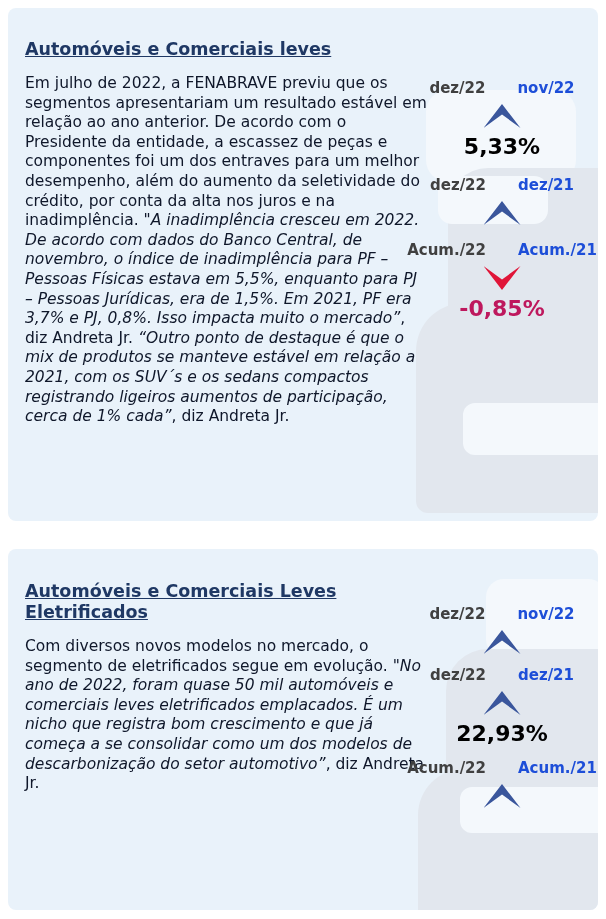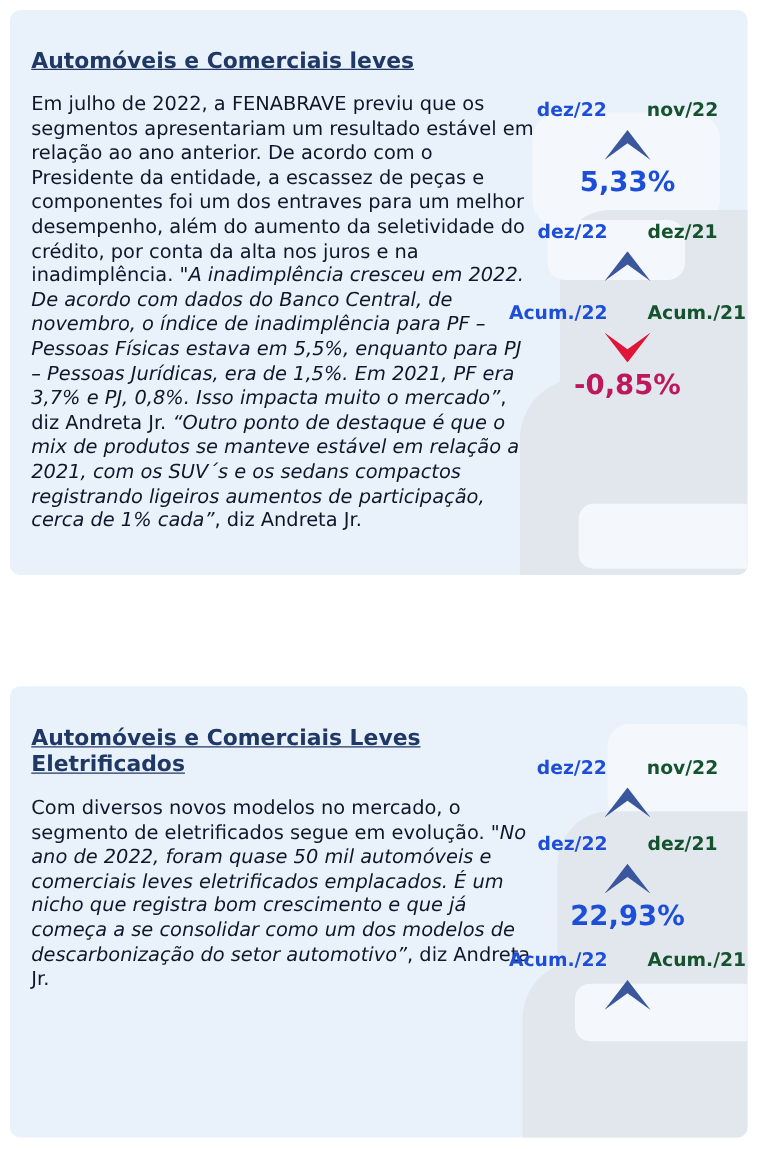--- a/index.html
+++ b/index.html
@@ -2,21 +2,21 @@
 <html><head>
 <meta charset="utf-8">
 <style>
   * { margin:0; padding:0; box-sizing:border-box; }
   html,body { width:606px; height:919px; background:#ffffff;
               font-family:"DejaVu Sans","Liberation Sans",sans-serif; }
   .page { position:relative; width:606px; height:919px; overflow:hidden; background:#ffffff; }
 
   .panel { position:absolute; left:8px; width:590px; background:#e9f2fa;
            border-radius:8px; overflow:hidden; }
-  .panel.first  { top:8px;   height:452px; }
+  .panel.first  { top:8px;   height:513px; }
   .panel.second { top:549px; height:361px; }
 
   
   .wm { position:absolute; pointer-events:none; }
   .wm.gray  { background:#e2e7ee; }
   .wm.light { background:#f4f8fc; }
 
   .text-col { position:absolute; left:17px; top:31px; width:404px; }
   h2.title { font-size:17.5px; line-height:21px; font-weight:bold; color:#1f3864;
              text-decoration:underline; margin-bottom:14px; letter-spacing:0; }
@@ -26,31 +26,31 @@
   .ind-col { position:absolute; width:170px; right:11px; }
   .panel.first  .ind-col { top:72px; }
   .panel.second .ind-col { top:57px; }
 
   .indicator { text-align:center; }
   .panel.first  .indicator { margin-bottom:17px; }
   .panel.second .indicator { margin-bottom:13px; }
 
   .ind-labels { display:flex; justify-content:center; gap:32px;
                 font-size:15px; font-weight:bold; line-height:16px; }
-  .lbl-current { color:#1d4ed8; }
-  .lbl-compare { color:#14532d; }
+  .lbl-current { color:#404040; }
+  .lbl-compare { color:#1d4ed8; }
 
   .arrow { display:block; width:37px; height:24px; margin:8px auto 6px auto; }
   .indicator[data-dir="up"]   .arrow { background:#3a569c;
       clip-path:polygon(0% 100%, 50% 0%, 100% 100%, 50% 44%); }
   .indicator[data-dir="down"] .arrow { background:#e01538;
       clip-path:polygon(0% 0%, 50% 100%, 100% 0%, 50% 56%); }
 
   .ind-value { font-size:22px; font-weight:bold; line-height:26px; }
-  .indicator[data-dir="up"]   .ind-value { color:#1d4ed8; }
+  .indicator[data-dir="up"]   .ind-value { color:#000000; }
   .indicator[data-dir="down"] .ind-value { color:#be185d; }
 </style>
 </head>
 <body>
 
 <div class="page">
 
   <section class="panel first">
 
     <div class="wm light" style="left:418px; top:82px; width:150px; height:92px; border-radius:22px;"></div>

